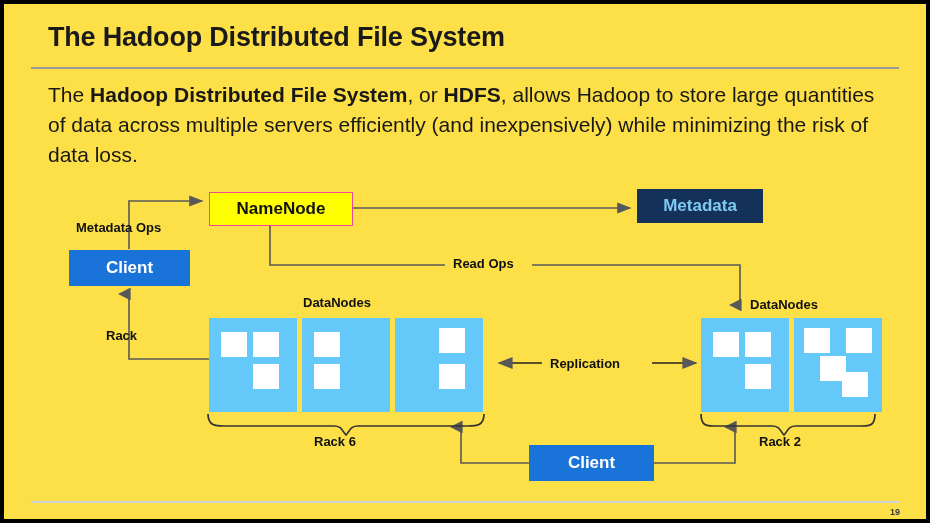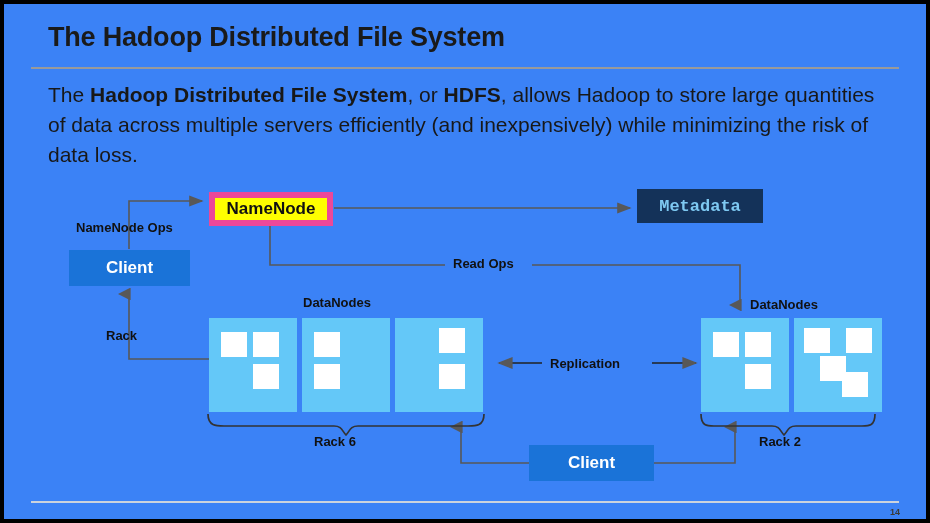--- a/index.html
+++ b/index.html
@@ -12,21 +12,21 @@
     height: 523px;
     font-family: "Liberation Sans", sans-serif;
     overflow: hidden;
   }
   .slide {
     position: absolute;
     left: 4px;
     top: 4px;
     width: 922px;
     height: 515px;
-    background: #3b82f6;
+    background: #fde047;
     overflow: hidden;
   }
 
   
   .slide-title {
     position: absolute;
     left: 44px;
     top: 18px;
     font-size: 27px;
     font-weight: 700;
@@ -73,32 +73,31 @@
   
   .node-box {
     position: absolute;
     display: flex;
     align-items: center;
     justify-content: center;
     font-weight: 700;
     box-sizing: border-box;
   }
   .box-namenode {
-    left: 205px; top: 188px; width: 124px; height: 34px;
+    left: 205px; top: 188px; width: 144px; height: 34px;
     background: #ffff00;
-    border: 6px solid #ec4899;
+    border: 1px solid #ec4899;
     color: #111111;
     font-size: 17px;
   }
   .box-metadata {
     left: 633px; top: 185px; width: 126px; height: 34px;
     background: #143259;
     color: #7ec9f2;
     font-size: 17px;
-    font-family: Liberation Mono, monospace;
   }
   .box-client-left {
     left: 65px; top: 246px; width: 121px; height: 36px;
     background: #1a73d8;
     color: #ffffff;
     font-size: 17px;
   }
   .box-client-bottom {
     left: 525px; top: 441px; width: 125px; height: 36px;
     background: #1a73d8;
@@ -247,25 +246,25 @@
       <div class="blk" style="left:44px; top:46px; width:26px; height:25px;"></div>
     </div>
 
     <div class="datanode" style="left:790px; top:314px; width:88px; height:94px;">
       <div class="blk" style="left:10px; top:10px; width:26px; height:25px;"></div>
       <div class="blk" style="left:52px; top:10px; width:26px; height:25px;"></div>
       <div class="blk" style="left:26px; top:38px; width:26px; height:25px;"></div>
       <div class="blk" style="left:48px; top:54px; width:26px; height:25px;"></div>
     </div>
 
-    <div class="lbl lbl-metadata-ops">NameNode Ops</div>
+    <div class="lbl lbl-metadata-ops">Metadata Ops</div>
     <div class="lbl lbl-block-ops">Read Ops</div>
     <div class="lbl lbl-read">Rack</div>
     <div class="lbl lbl-datanodes-1">DataNodes</div>
     <div class="lbl lbl-datanodes-2">DataNodes</div>
     <div class="lbl lbl-replication">Replication</div>
     <div class="lbl lbl-rack1">Rack 6</div>
     <div class="lbl lbl-rack2">Rack 2</div>
   </div>
 
   <div class="footer-rule"></div>
-  <div class="page-number">14</div>
+  <div class="page-number">19</div>
 </div>
 
 </body></html>

